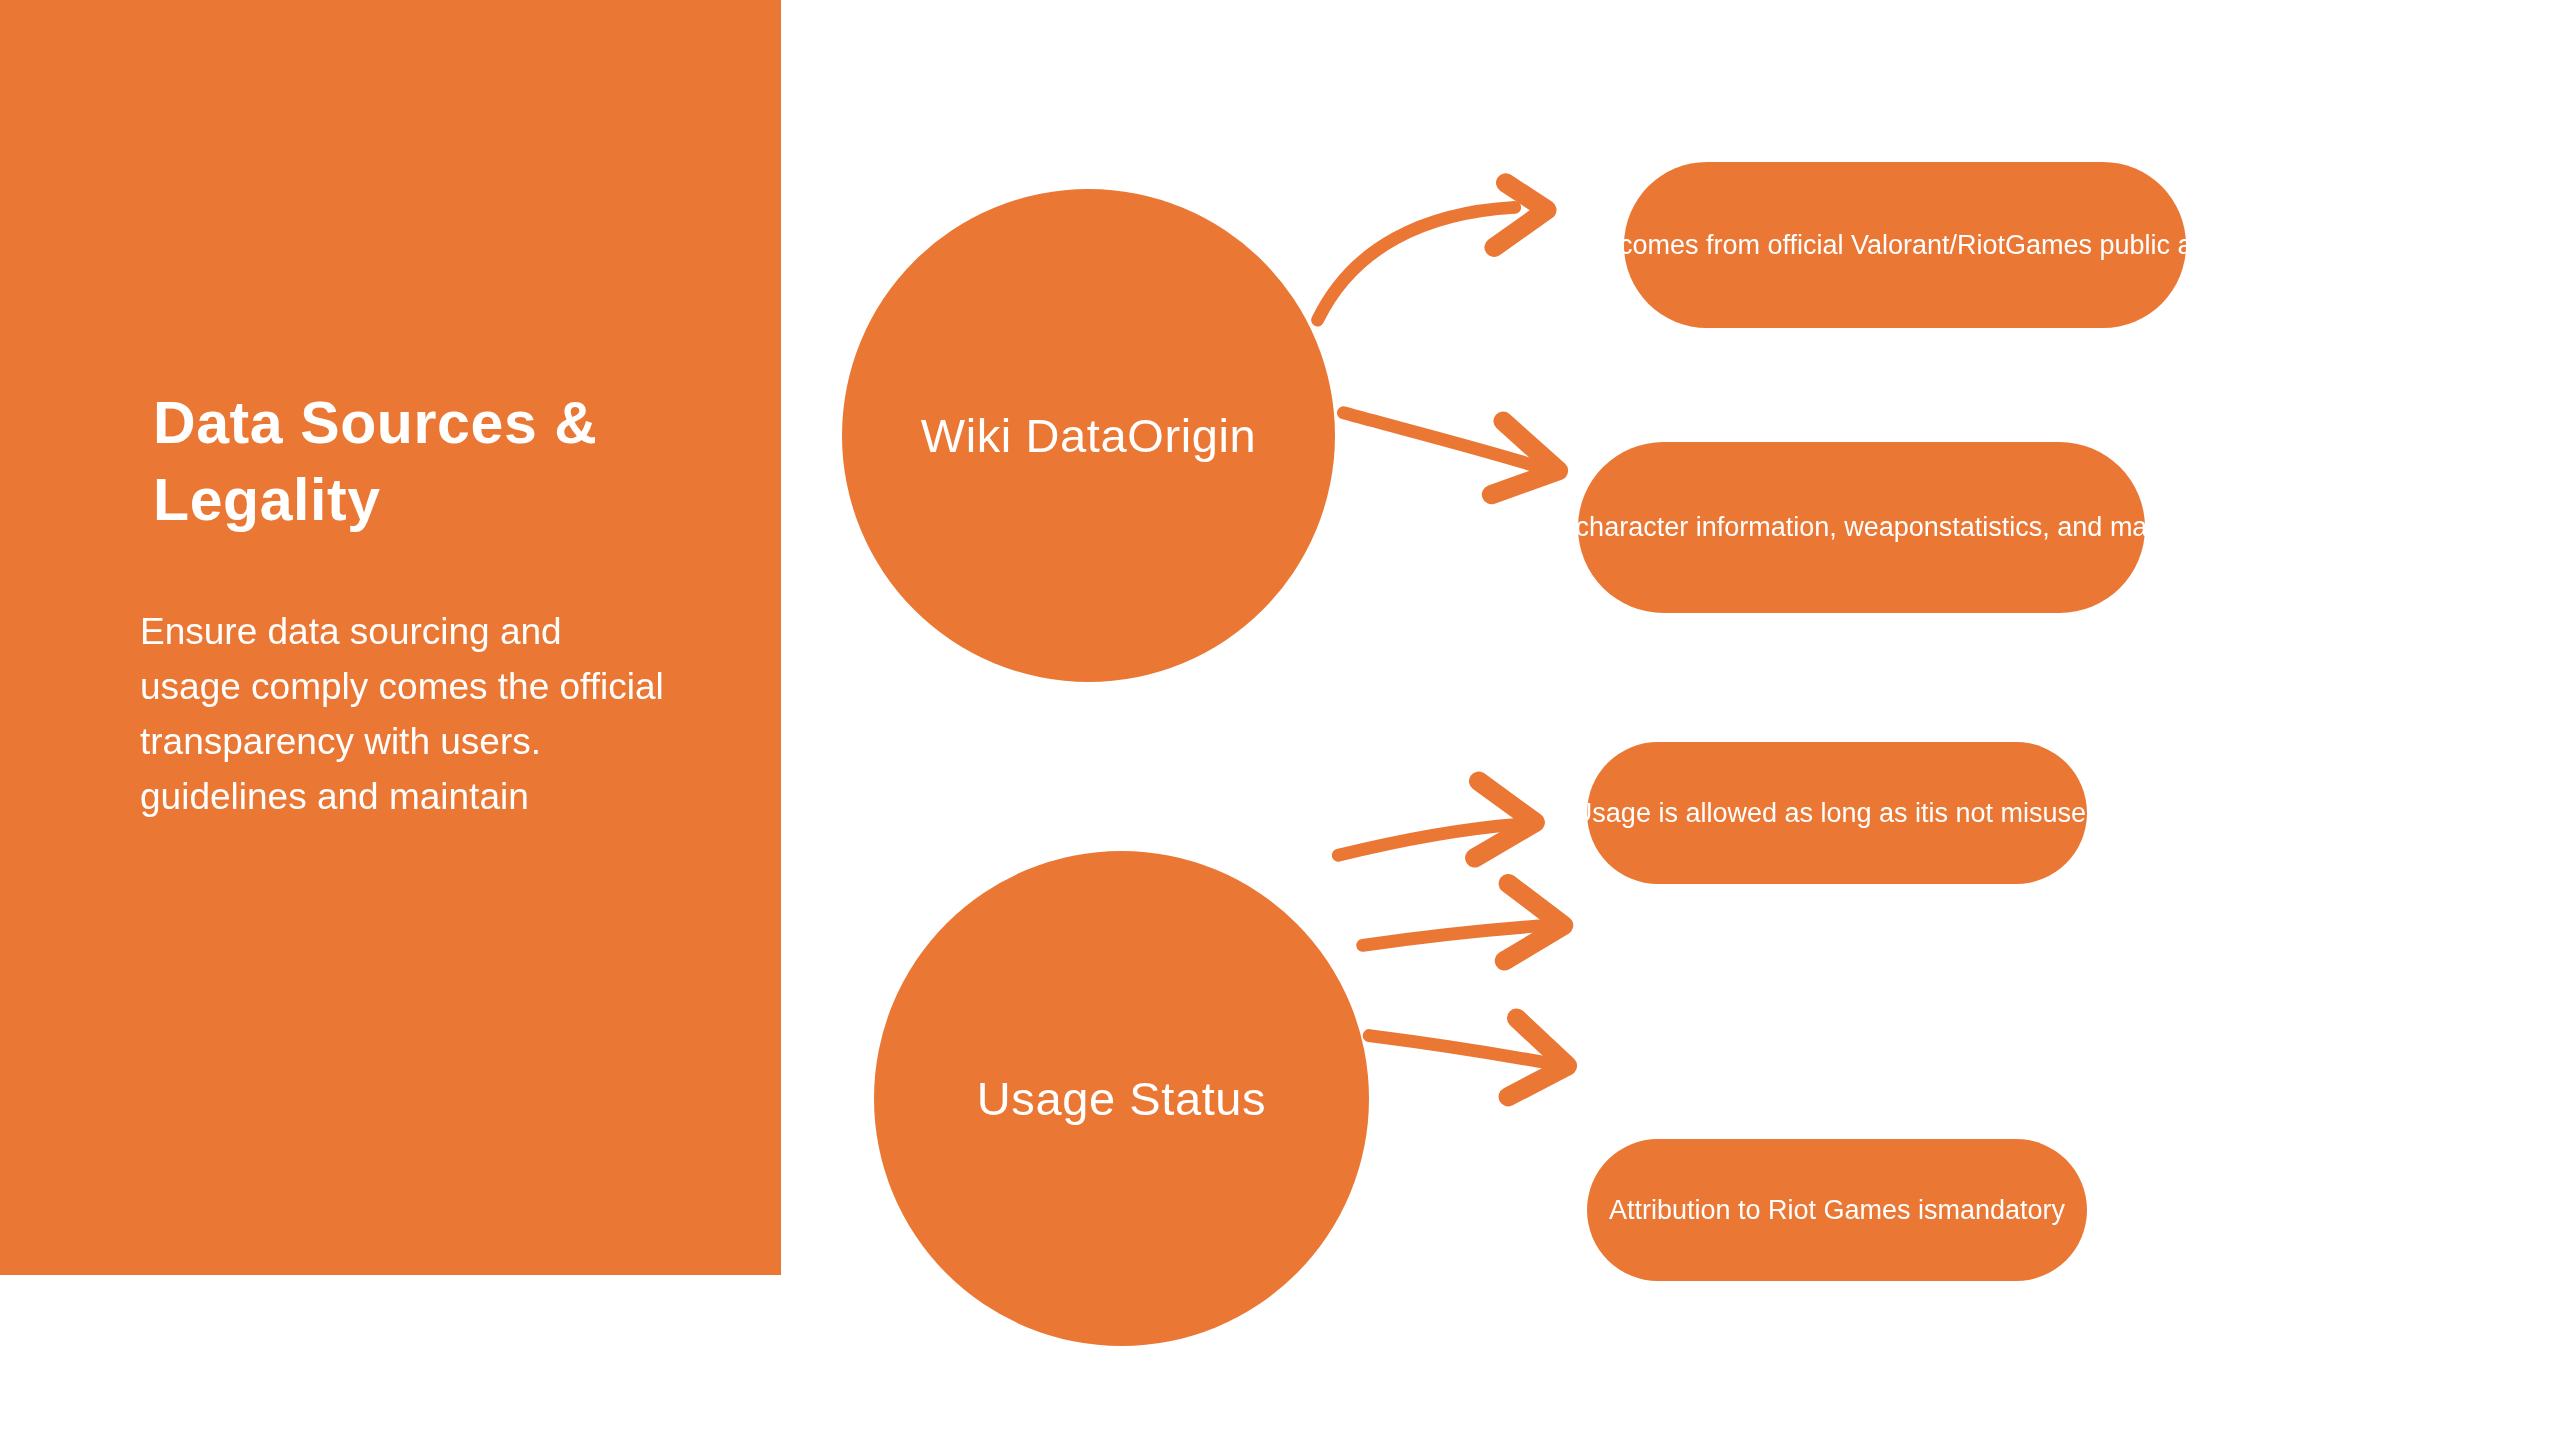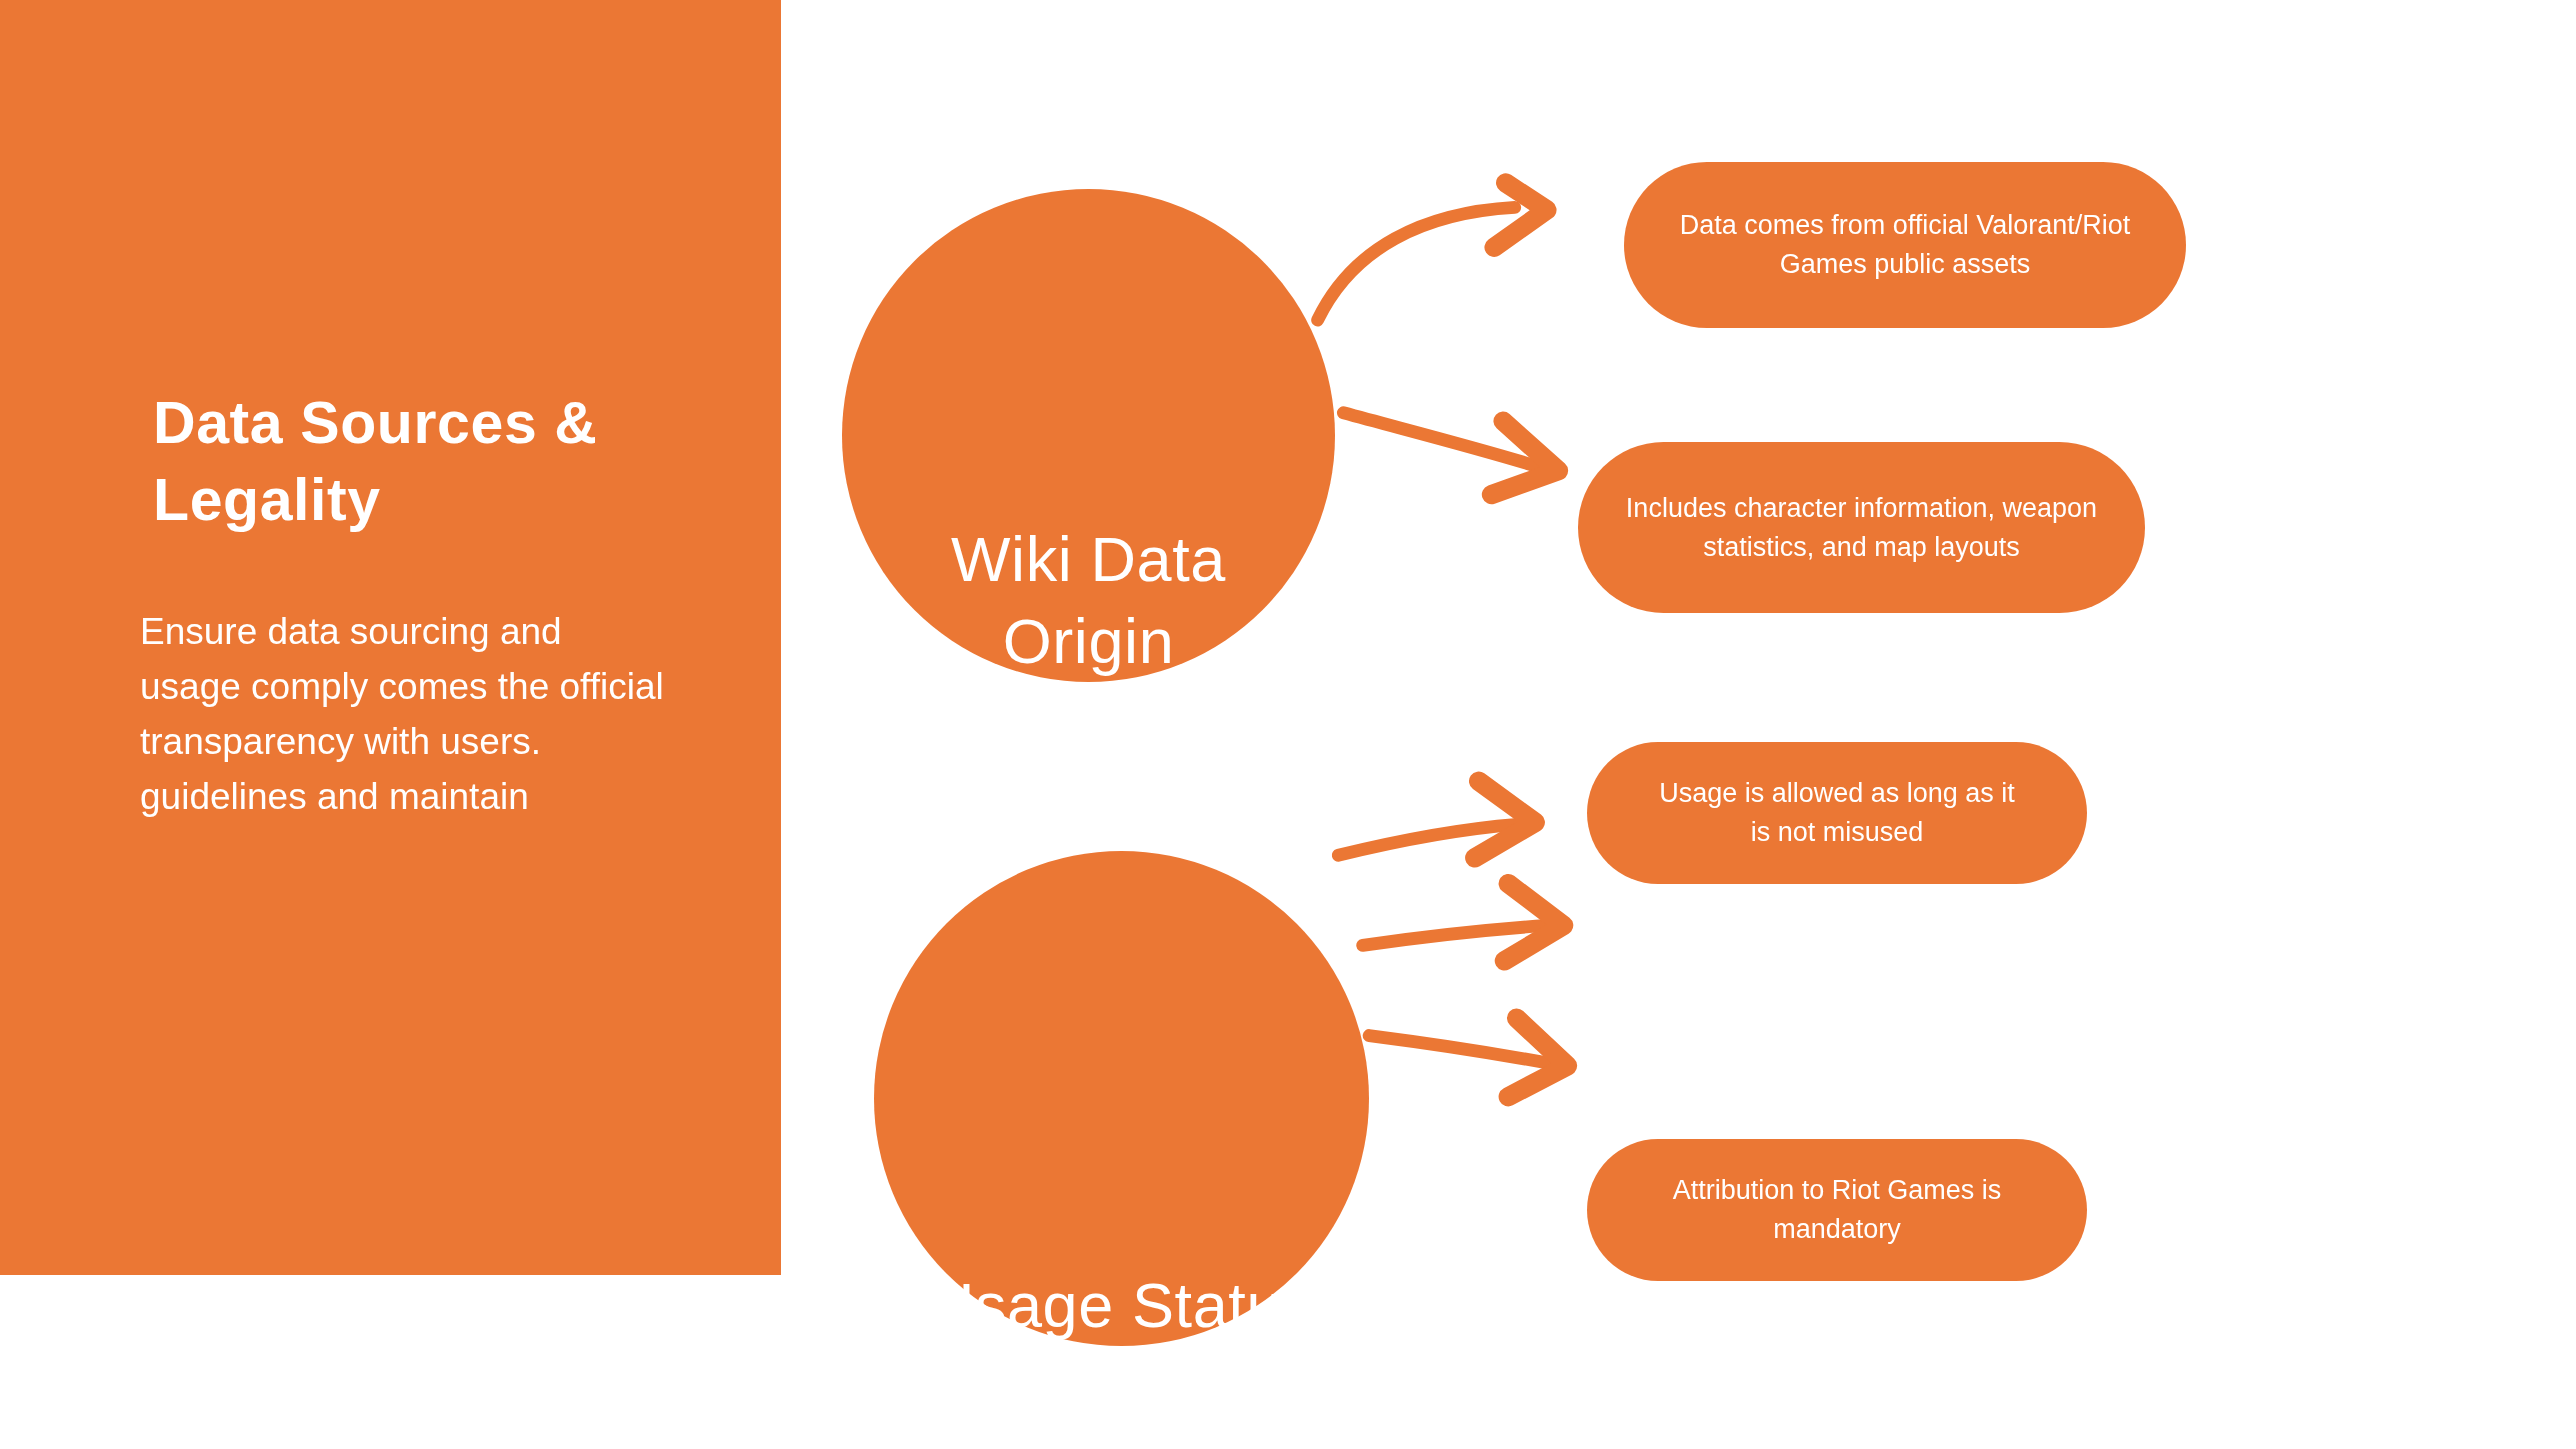--- a/index.html
+++ b/index.html
@@ -19,29 +19,29 @@
     color:var(--text-on-accent); font-size:59px; font-weight:700;
     line-height:77px; letter-spacing:0.6px;
   }
   .description {
     position:absolute; left:140px; top:604px; width:605px;
     color:var(--text-on-accent); font-size:37px; font-weight:400;
     line-height:55px;
   }
   .circle {
     position:absolute; border-radius:50%; background:var(--accent);
-    display:flex; flex-direction:column; align-items:center; justify-content:flex-end;
+    display:flex; flex-direction:row; align-items:center; justify-content:center;
     color:var(--text-on-accent); text-align:center;
-    font-size:63px; font-weight:400; line-height:82px; letter-spacing:0.6px;
+    font-size:47px; font-weight:400; line-height:82px; letter-spacing:0.6px;
   }
   #circle-wiki-data-origin { left:842px; top:189px; width:493px; height:493px; }
   #circle-usage-status     { left:874px; top:851px; width:495px; height:495px; }
   .pill {
     position:absolute; background:var(--accent);
-    display:flex; flex-direction:column; align-items:center; justify-content:center;
+    display:flex; flex-direction:row; align-items:center; justify-content:center;
     color:var(--text-on-accent); text-align:center;
     font-size:27px; font-weight:400; line-height:39px;
   }
   #pill-official-assets   { left:1624px; top:162px;  width:562px; height:166px; border-radius:83px; }
   #pill-included-content  { left:1578px; top:430px;  width:567px; height:171px; border-radius:86px;margin-top:12px; }
   #pill-usage-allowed     { left:1587px; top:742px; width:500px; height:142px; border-radius:71px; }
   #pill-non-commercial    { left:1583px; top:930px; width:507px; height:142px; border-radius:71px; }
   #pill-attribution       { left:1587px; top:1139px; width:500px; height:142px; border-radius:71px; }
   .line { white-space:nowrap; }
   svg.connectors {

